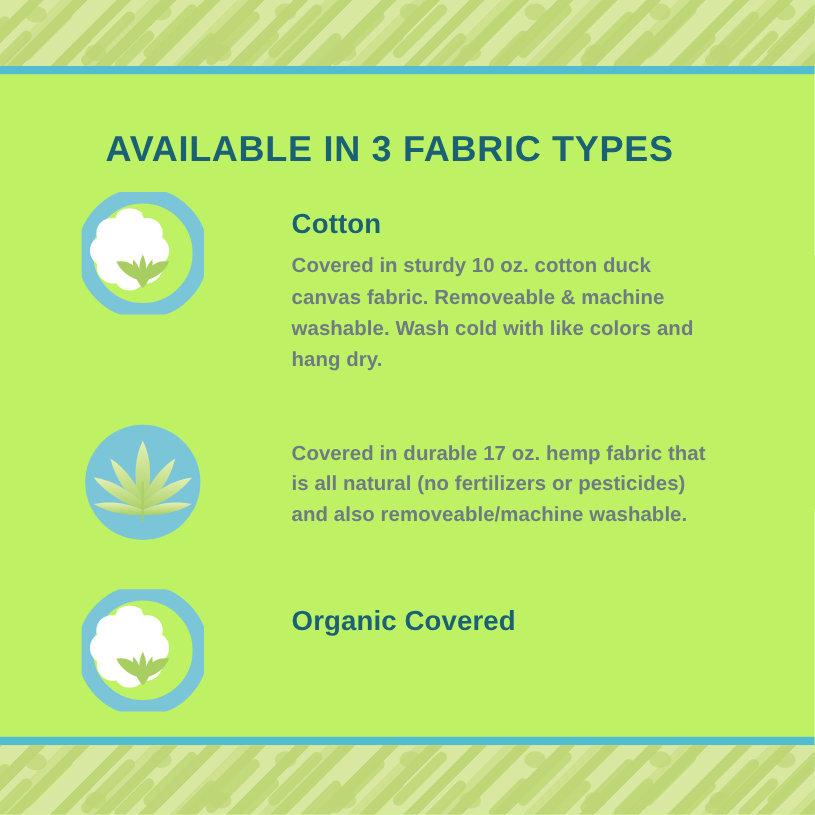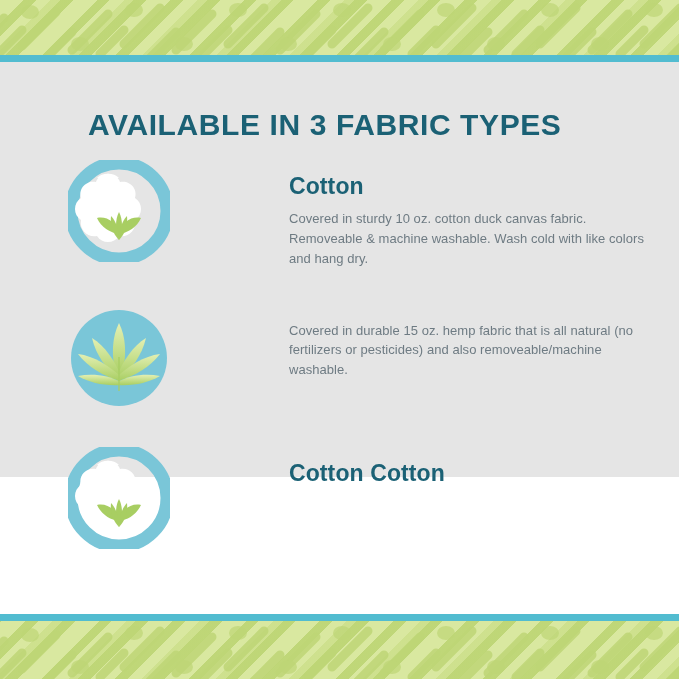--- a/index.html
+++ b/index.html
@@ -12,22 +12,22 @@
     background: #ffffff;
     font-family: "Liberation Sans", sans-serif;
     overflow: hidden;
     position: relative;
   }
 
   #page {
     position: absolute;
     inset: 0;
     width: 679px;
-    height: 477px;
-    background: #e5e5e5;
+    height: 679px;
+    background: #bef264;
   }
 
   
   .border-band {
     position: absolute;
     left: 0;
     width: 679px;
     overflow: hidden;
   }
   .band-top    { top: 0;  height: 62px; }
@@ -97,21 +97,20 @@
     left: 0;
     top: 160px;
     width: 679px;
   }
   .feature-row {
     position: relative;
     display: flex;
     align-items: flex-start;
     padding-left: 68px;
     margin-bottom: 38px;
-    gap: 46px;
   }
   .feature-icon {
     width: 102px;
     height: 102px;
     flex: 0 0 102px;
     position: relative;
   }
   .feature-text {
     margin-left: 73px;
     width: 360px;
@@ -120,24 +119,25 @@
   .feature-heading {
     color: #1b6175;
     font-size: 23px;
     font-weight: bold;
     margin: 0 0 10px 0;
     letter-spacing: 0.1px;
     line-height: 1.1;
   }
   .feature-body {
     color: #6e7b83;
-    font-size: 13px;
+    font-size: 17px;
     line-height: 1.52;
     margin: 0;
     letter-spacing: 0.05px;
+    font-weight: bold;
   }
 
   svg { display: block; }
 </style>
 </head>
 <body>
 
 <div id="page">
 
   <div class="border-band band-top">
@@ -250,21 +250,21 @@
             <path d="M51 72 c 13 -10 23 -24 27 -41 c -13 8 -23 23 -29 38 Z"></path>
             <path d="M52 74 c -17 -5 -32 -14 -42 -27 c 16 2 32 12 44 24 Z"></path>
             <path d="M50 74 c 17 -5 32 -14 42 -27 c -16 2 -32 12 -44 24 Z"></path>
             <path d="M52 78 c -15 1 -30 -2 -42 -9 c 14 -3 30 -1 43 6 Z"></path>
             <path d="M50 78 c 15 1 30 -2 42 -9 c -14 -3 -30 -1 -43 6 Z"></path>
           </g>
           <path d="M50 50 l 2 0 l 0 34 l -2 0 Z" fill="#a8ce62" opacity="0.65"></path>
         </svg>
       </div>
       <div class="feature-text">
-        <p class="feature-body">Covered in durable 15 oz. hemp fabric that is all natural (no fertilizers or pesticides) and also removeable/machine washable.</p>
+        <p class="feature-body">Covered in durable 17 oz. hemp fabric that is all natural (no fertilizers or pesticides) and also removeable/machine washable.</p>
       </div>
     </div>
 
     <div class="feature-row">
       <div class="feature-icon">
         <svg viewBox="0 0 102 102" width="102" height="102">
           <circle cx="51" cy="51" r="48" fill="none" stroke="#7ac6d8" stroke-width="13"></circle>
           <path d="M51 18
                    c -7 -7 -20 -5 -23 4
                    c -10 -2 -18 7 -15 16
@@ -286,21 +286,21 @@
                    c -10 -2 -19 4 -22 16 Z" fill="#a8ce62"></path>
           <path d="M51 80
                    c -6 -6 -9 -15 -8 -24
                    c 5 5 8 14 8 24 Z" fill="#a8ce62"></path>
           <path d="M51 80
                    c 6 -6 9 -15 8 -24
                    c -5 5 -8 14 -8 24 Z" fill="#a8ce62"></path>
         </svg>
       </div>
       <div class="feature-text">
-        <h2 class="feature-heading">Cotton Cotton</h2>
+        <h2 class="feature-heading">Organic Covered</h2>
       </div>
     </div>
 
   </div>
 
   <div class="border-band band-bottom">
     <div class="teal-rule"></div>
     <div class="band-pattern"></div>
     <svg class="band-dashes" viewBox="0 0 760 58" preserveAspectRatio="none">
       <g stroke="#bed676" stroke-width="9" stroke-linecap="round" opacity="0.85">

